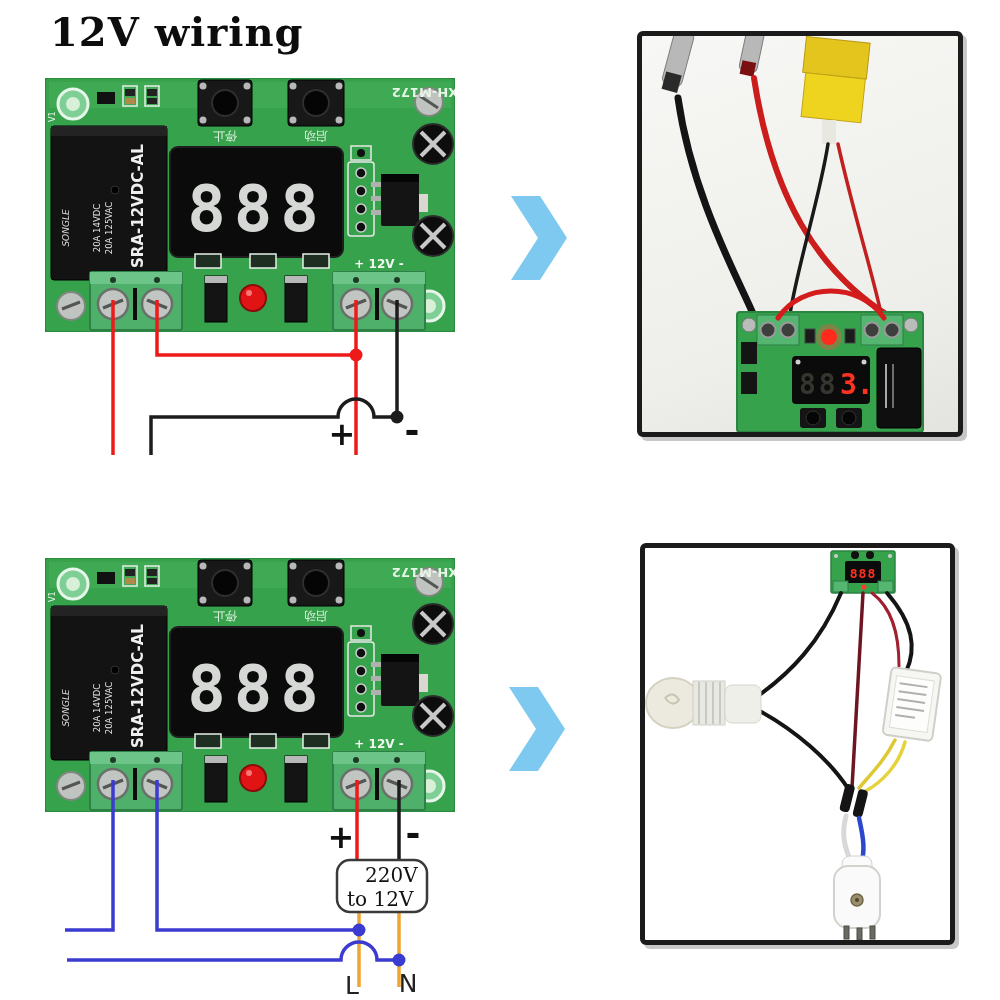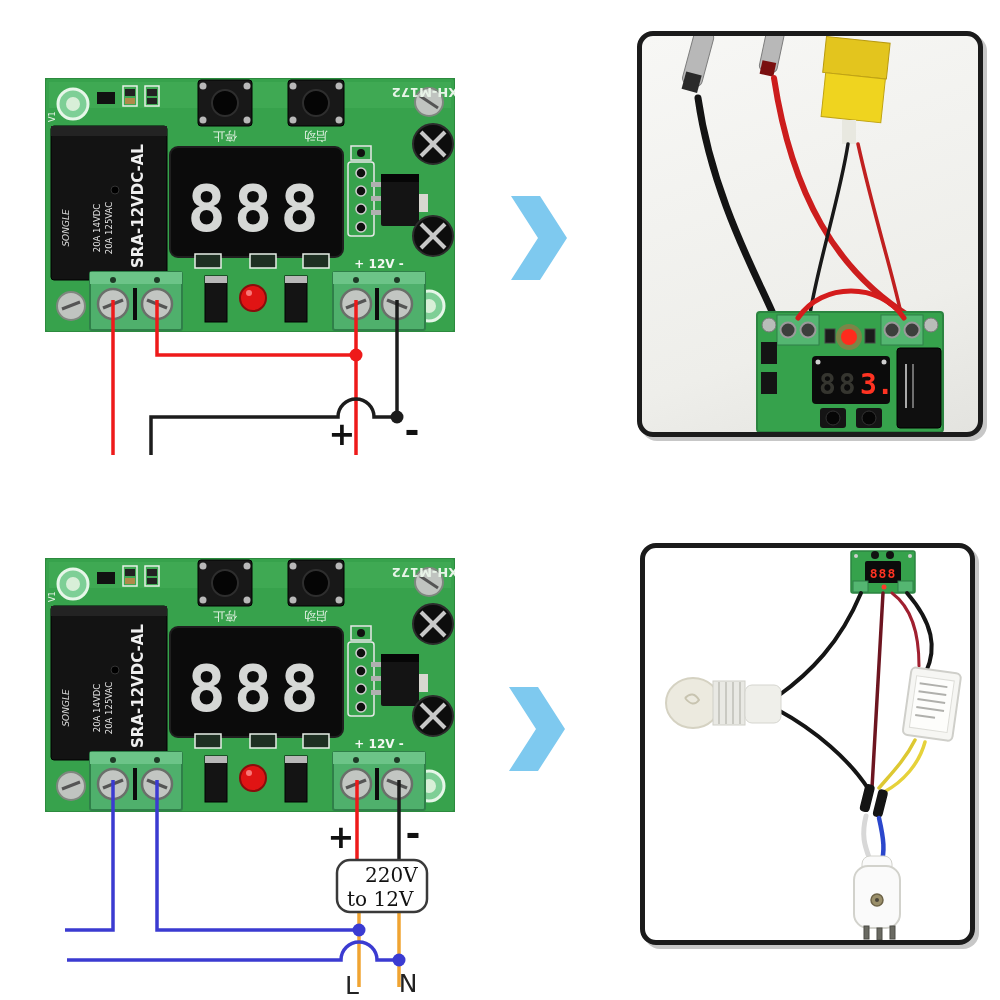--- a/index.html
+++ b/index.html
@@ -1,22 +1,22 @@
 <!DOCTYPE html>
 <html><head>
 <meta charset="utf-8">
 <style>
   html,body{margin:0;padding:0;background:#ffffff;}
   .canvas{position:relative;width:1000px;height:1000px;background:#ffffff;overflow:hidden;
           font-family:"DejaVu Sans",sans-serif;}
   .title{position:absolute;font-family:"DejaVu Serif",serif;font-size:40px;font-weight:bold;
          color:#0d0d0d;letter-spacing:1px;white-space:nowrap;}
   .diagram{position:absolute;}
-  .photo{position:absolute;border:5px solid #1b1b1b;border-radius:16px;
-         box-shadow:4px 4px 0 rgba(130,130,130,.45);overflow:hidden;padding-left:20px;}
+  .photo{position:absolute;border:5px solid #1b1b1b;border-radius:6px;
+         box-shadow:4px 4px 0 rgba(130,130,130,.45);overflow:hidden;}
   .photo-1{background:linear-gradient(160deg,#f7f7f5 0%,#eeeeea 70%,#e3e3df 100%);}
   .photo-2{background:linear-gradient(170deg,#f4f4f0 0%,#ececе8 55%,#d9d9d5 100%);}
   .arrow{position:absolute;}
   svg text{user-select:none;}
 </style>
 </head>
 <body>
 
 <div class="canvas">
 
@@ -162,20 +162,21 @@
           <rect x="330" y="210" width="4" height="32" fill="#0c0c0c"></rect>
           <circle cx="311" cy="226" r="15" fill="#c2c6c2" stroke="#6a6f6a" stroke-width="2.5"></circle>
           <line x1="301" y1="230" x2="321" y2="222" stroke="#555" stroke-width="3.5"></line>
           <circle cx="352" cy="226" r="15" fill="#c2c6c2" stroke="#6a6f6a" stroke-width="2.5"></circle>
           <line x1="342" y1="222" x2="362" y2="230" stroke="#555" stroke-width="3.5"></line>
         </g>
       </symbol>
     </defs>
   </svg>
 
+  <div class="title" style="left:50px;top:8px">12V wiring</div>
 
   <svg class="diagram" style="left:40px;top:70px" width="430" height="395" viewBox="0 0 430 395">
     <use href="#pcb-board" x="5" y="8" width="410" height="254"></use>
     <path d="M73,230 V385" stroke="#ee1a1a" stroke-width="3.5" fill="none"></path>
     <path d="M117,230 V285 H316" stroke="#ee1a1a" stroke-width="3.5" fill="none"></path>
     <path d="M316,230 V385" stroke="#ee1a1a" stroke-width="3.5" fill="none"></path>
     <circle cx="316" cy="285" r="6.5" fill="#ee1a1a"></circle>
     <path d="M357,230 V347" stroke="#1c1c1c" stroke-width="3.5" fill="none"></path>
     <path d="M357,347 H334 A18,18 0 0 0 298,347 H111 V385" stroke="#1c1c1c" stroke-width="3.5" fill="none"></path>
     <circle cx="357" cy="347" r="6.5" fill="#1c1c1c"></circle>

